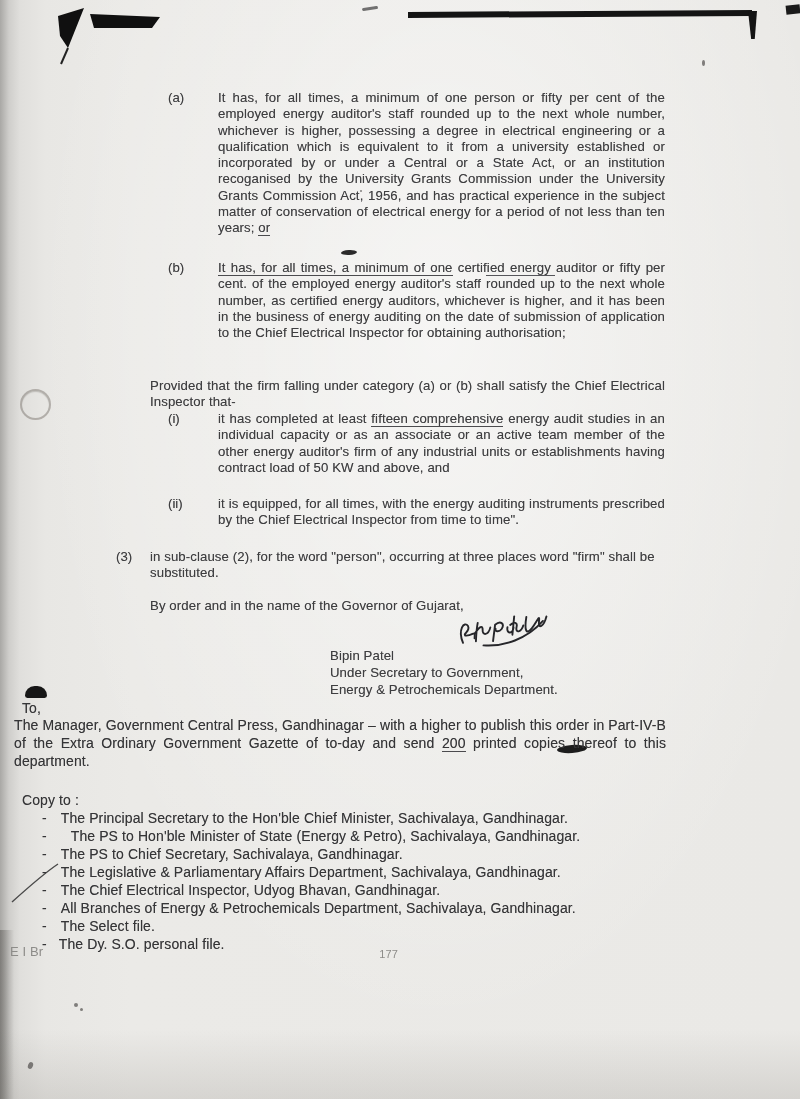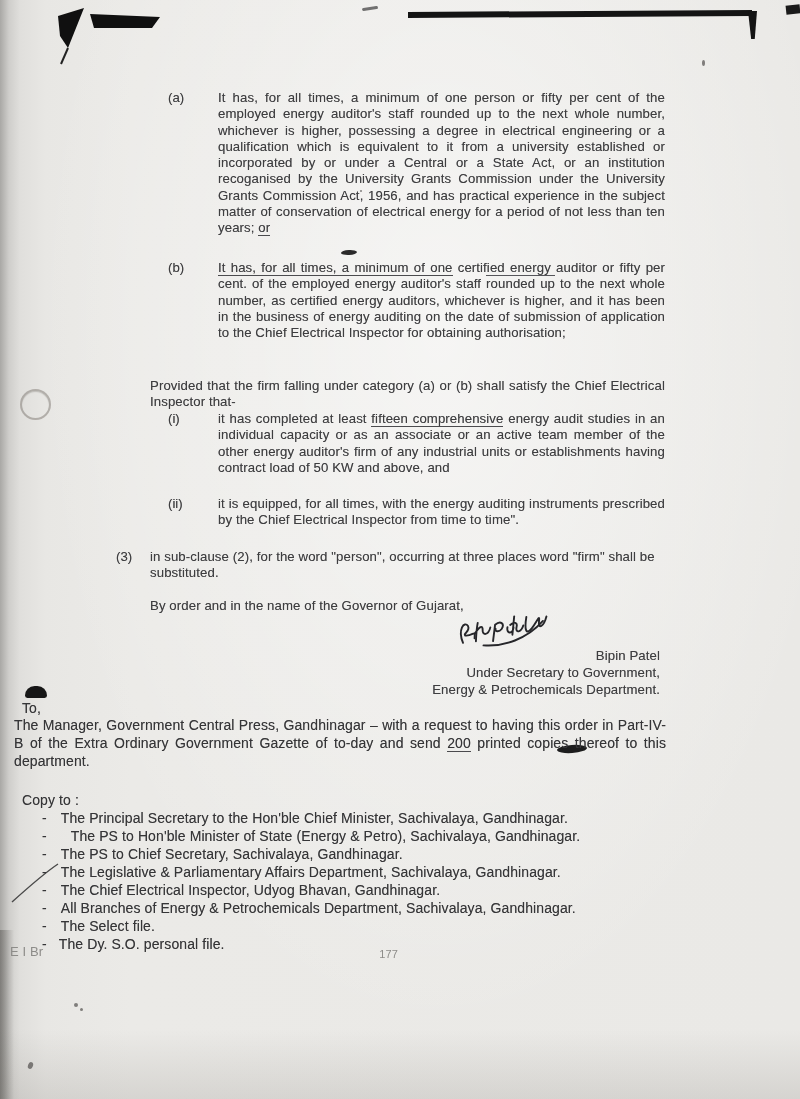--- a/index.html
+++ b/index.html
@@ -10,21 +10,21 @@
       linear-gradient(0deg, rgba(140,136,130,0.22), rgba(140,136,130,0) 70px),
       radial-gradient(ellipse at 55% 30%, rgba(255,255,255,0.55), rgba(255,255,255,0) 65%),
       linear-gradient(90deg,#a9a8a5 0px,#cfcecb 9px,#e0dfdc 20px,#e8e7e4 45px,#ebeae7 130px,#eae9e6 100%);
   }
   .t{position:absolute;font-size:13.2px;line-height:16.3px;text-align:justify;
      letter-spacing:0.1px;text-shadow:0 0 0.5px rgba(70,70,72,0.5);}
   .lbl{position:absolute;font-size:13.2px;line-height:16.3px;text-shadow:0 0 0.5px rgba(70,70,72,0.5);}
   .big{font-size:14px;line-height:18px;color:#353537;}
   .u{border-bottom:1.5px solid #4b4b4e;}
   .ov{border-top:1.4px solid #55555a;}
-  .center{text-align:right;}
+  .center{text-align:left;}
   .faint{color:#8d8c89;text-shadow:none;}
   
   .art{position:absolute;}
   .holepunch{left:20px;top:389px;width:27px;height:27px;border-radius:50%;
      border:2px solid rgba(112,107,100,0.45);box-shadow:inset 0 1px 1px rgba(90,86,80,0.25);}
   .dome{left:25px;top:686px;width:22px;height:12px;background:#161616;border-radius:12px 12px 3px 3px;}
   .blob-200{left:557px;top:745px;width:30px;height:8px;background:#1d1d1d;border-radius:50%;transform:rotate(-4deg);}
   .blob-or{left:341px;top:250px;width:16px;height:5px;background:#2a2a2a;border-radius:50%;transform:rotate(-3deg);}
   .topbar{left:408px;top:11px;width:344px;height:6px;background:#141414;transform:rotate(-0.3deg);}
   .tophook{left:748px;top:11px;width:9px;height:28px;background:#141414;
@@ -96,21 +96,21 @@
       <path d="M76 8 C72 22 74 26 80 20 C86 14 90 6 88 14 C86 22 92 20 96 10"></path>
       <path d="M30 31 C50 35 74 30 92 14"></path>
     </g>
   </svg>
   <div class="t center" style="left:330px;top:648px;width:330px;">Bipin Patel</div>
   <div class="t center" style="left:330px;top:665px;width:330px;">Under Secretary to Government,</div>
   <div class="t center" style="left:330px;top:682px;width:330px;">Energy &amp; Petrochemicals Department.</div>
 
   <div class="t big" style="left:22px;top:699px;width:100px;text-align:left;">To,</div>
   <div class="t big" style="left:14px;top:716px;width:652px;">
-    <span>The Manager, Government Central Press, Gandhinagar – with a request to having this order in Part-IV-B of the Extra Ordinary Government Gazette of to-day and send </span><span class="u">200</span><span> printed copies thereof to this department.</span>
+    <span>The Manager, Government Central Press, Gandhinagar – with a higher to publish this order in Part-IV-B of the Extra Ordinary Government Gazette of to-day and send </span><span class="u">200</span><span> printed copies thereof to this department.</span>
   </div>
 
   <div class="t big" style="left:22px;top:791px;width:200px;text-align:left;">Copy to :</div>
 
   <div class="t big" style="left:42px;top:809px;width:700px;text-align:left;">
     <span>-</span>
     <span style="margin-left:10px;">The Principal Secretary to the Hon'ble Chief Minister, Sachivalaya, Gandhinagar.</span>
   </div>
   <div class="t big" style="left:42px;top:827px;width:700px;text-align:left;">
     <span>-</span>

